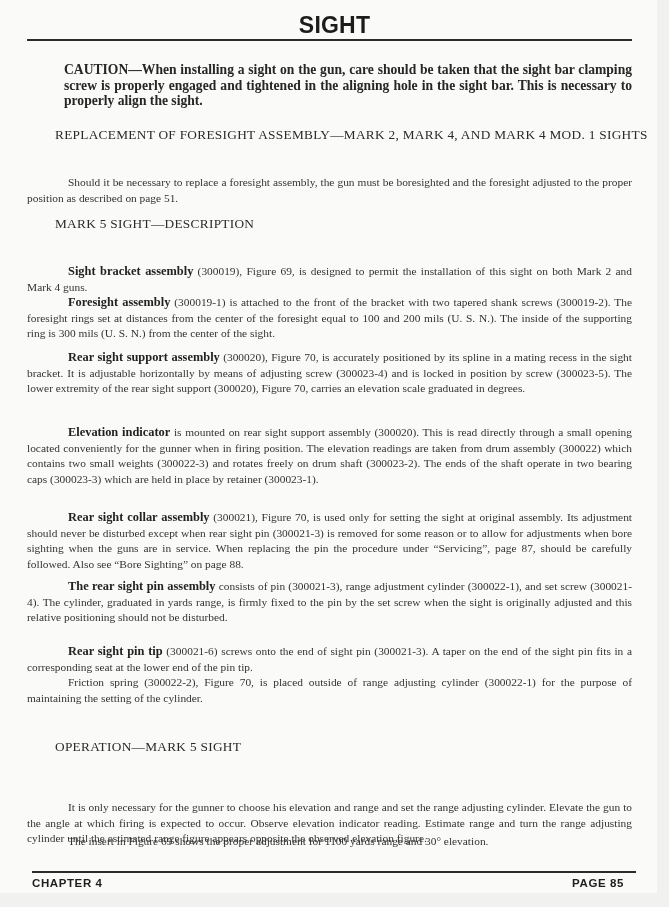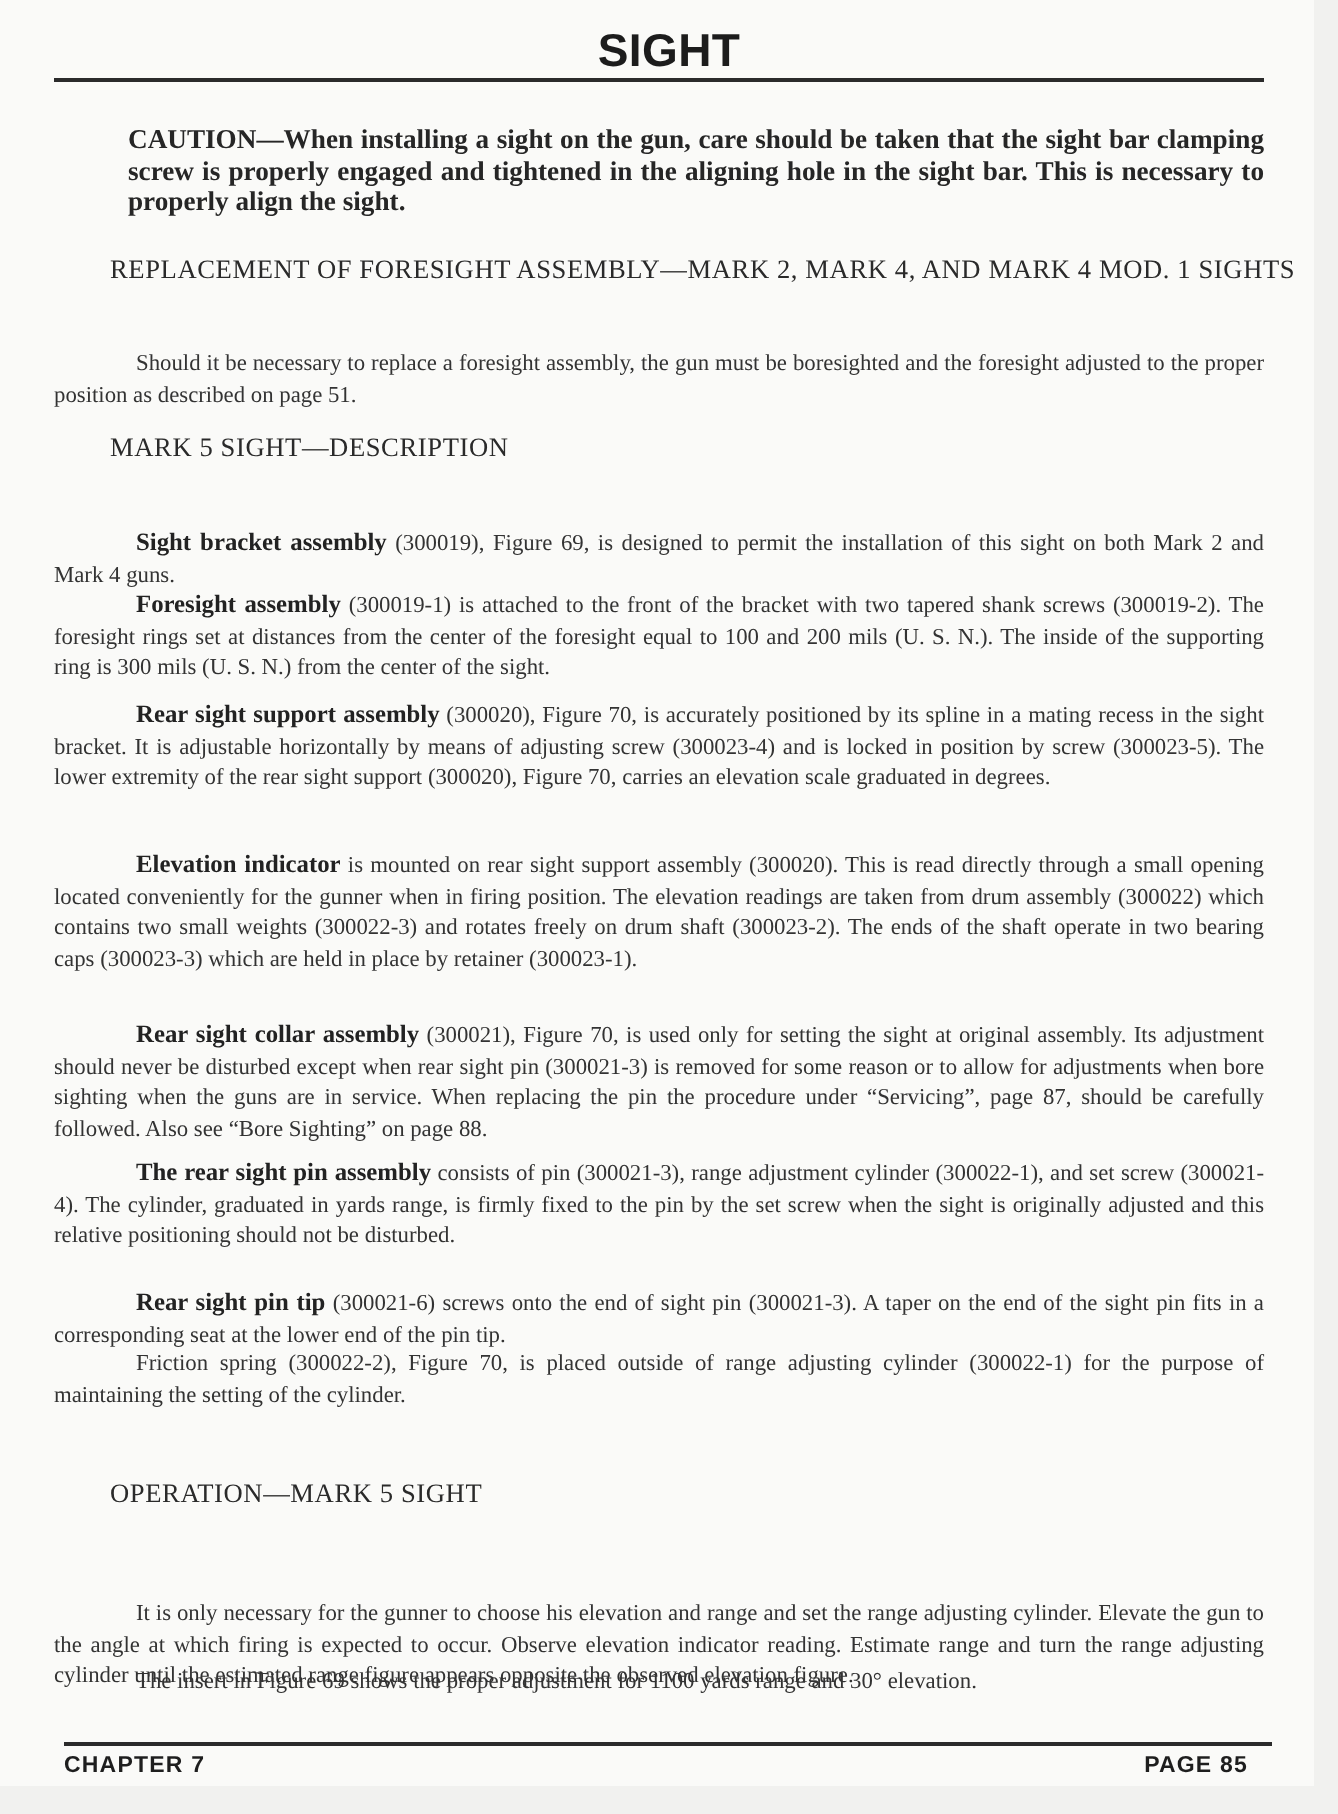--- a/index.html
+++ b/index.html
@@ -108,16 +108,16 @@
 
   <div class="para" style="top:764px;margin-top:36px;">
     <span>It is only necessary for the gunner to choose his elevation and range and set the range adjusting cylinder. Elevate the gun to the angle at which firing is expected to occur. Observe elevation indicator reading. Estimate range and turn the range adjusting cylinder until the estimated range figure appears opposite the observed elevation figure.</span>
   </div>
 
   <div class="para" style="top:834px;">
     <span>The insert in Figure 69 shows the proper adjustment for 1100 yards range and 30° elevation.</span>
   </div>
 
   <div class="rule-bottom"></div>
-  <div class="footer footer-left">CHAPTER 7</div>
+  <div class="footer footer-left">CHAPTER 4</div>
   <div class="footer footer-right">PAGE 85</div>
 
 </div>
 
 </body></html>

